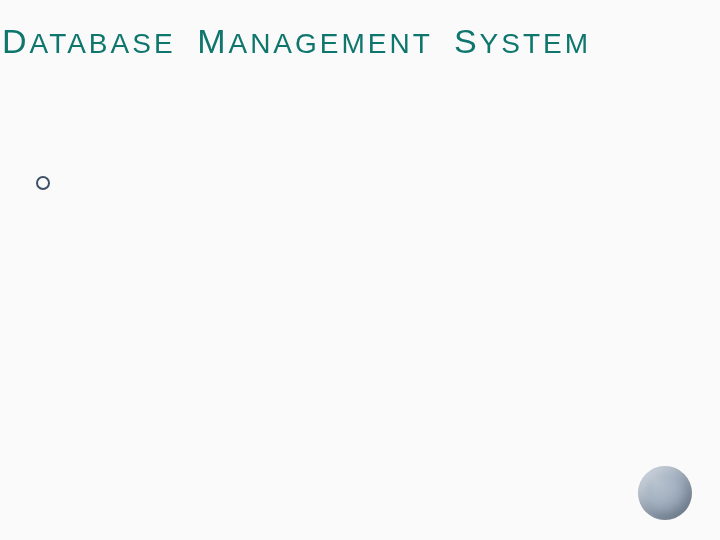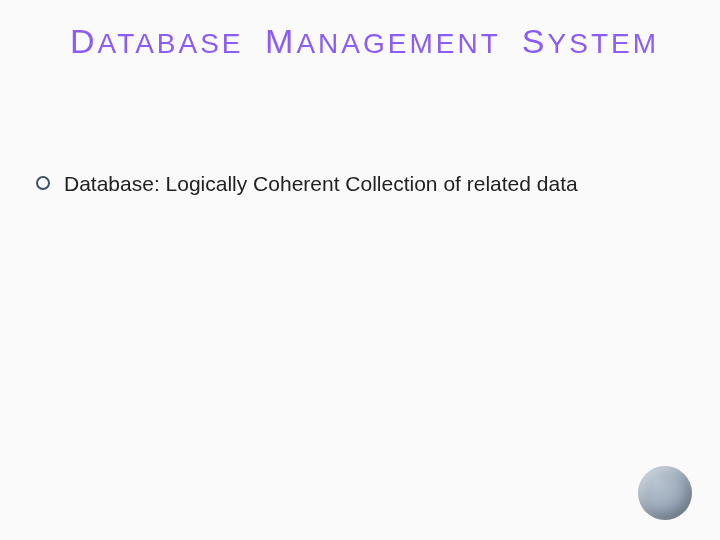--- a/index.html
+++ b/index.html
@@ -14,26 +14,26 @@
   }
   .slide {
     position: relative;
     width: 720px;
     height: 540px;
     box-sizing: border-box;
   }
   .title {
     position: absolute;
     top: 22px;
-    left: 9px;
+    left: 2px;
     right: 0;
-    text-align: center;
+    text-align: left;
     font-size: 28px;
     letter-spacing: 3px;
-    color: #8b5cf6;
+    color: #0f766e;
     font-variant: small-caps;
   }
   .title .cap {
     font-size: 34px;
   }
   .content {
     position: absolute;
     top: 170px;
     left: 36px;
     right: 36px;
@@ -74,18 +74,17 @@
 
   <div class="title">
     <span class="cap">D</span><span>ATABASE</span>
     &nbsp;<span class="cap">M</span><span>ANAGEMENT</span>
     &nbsp;<span class="cap">S</span><span>YSTEM</span>
   </div>
 
   <div class="content">
     <div class="bullet-row">
       <div class="bullet-donut"></div>
-      <div class="bullet-text">Database: Logically Coherent Collection of related data</div>
     </div>
   </div>
 
   <div class="corner-circle"></div>
 </div>
 
 </body></html>

